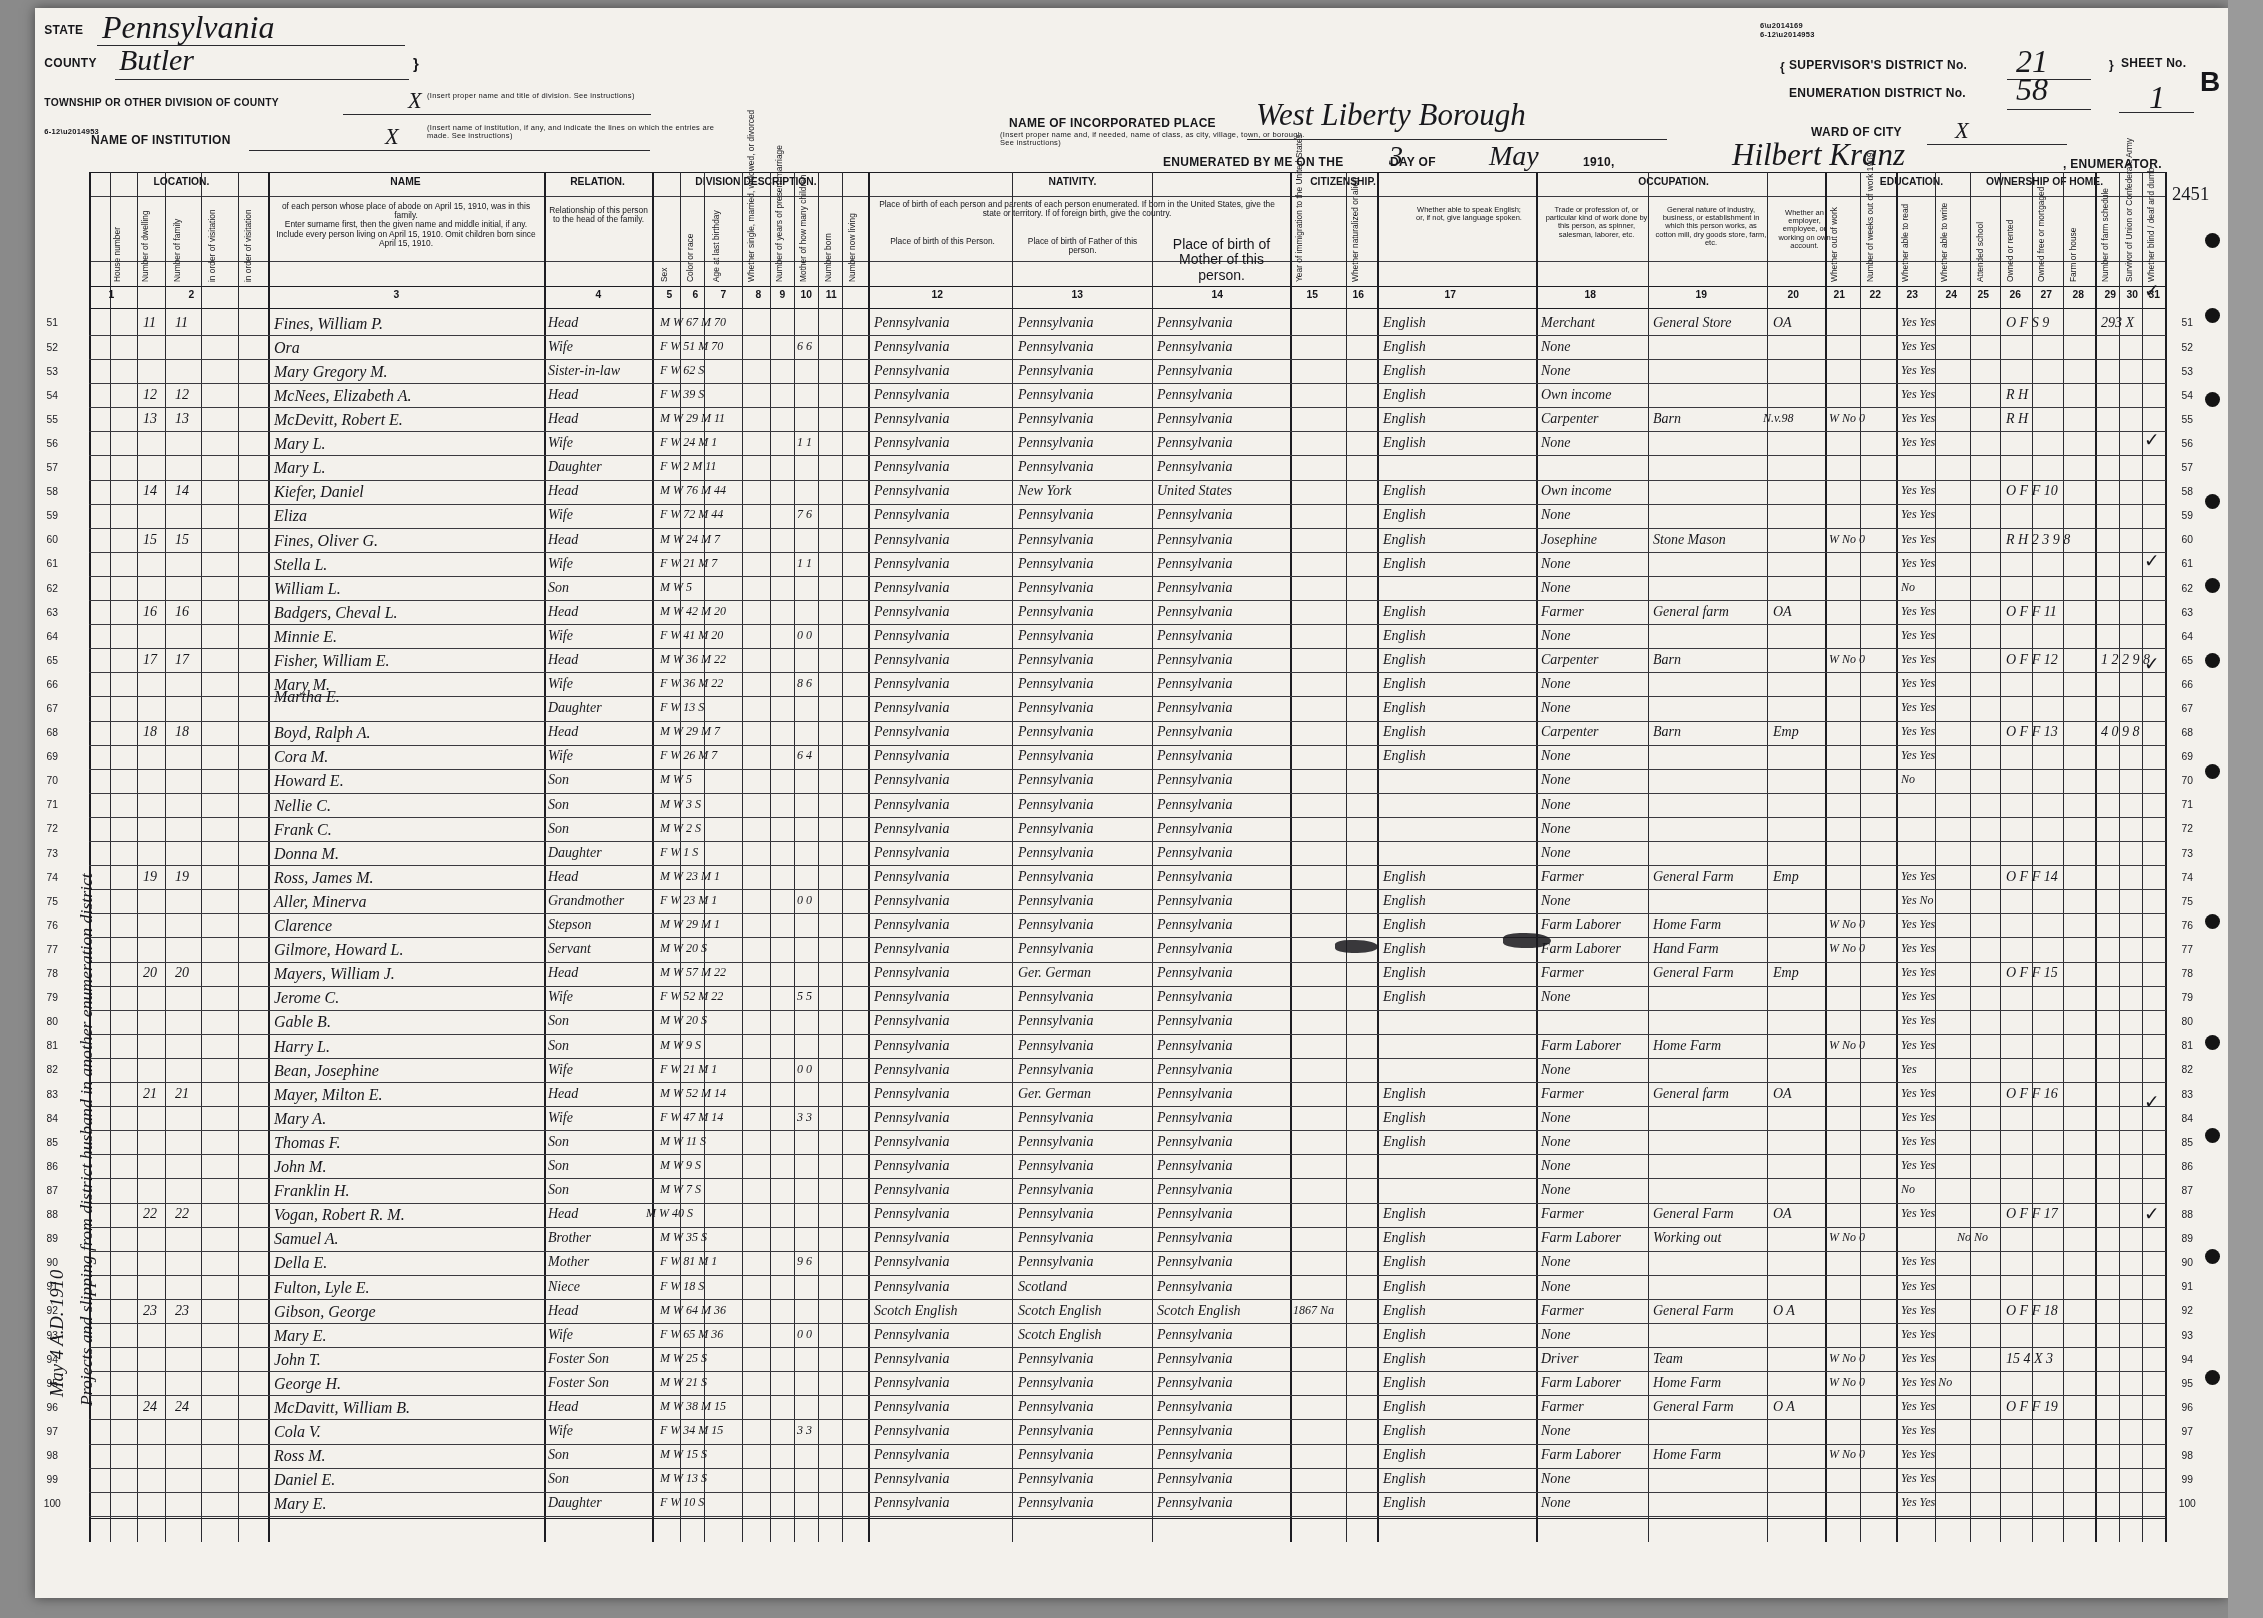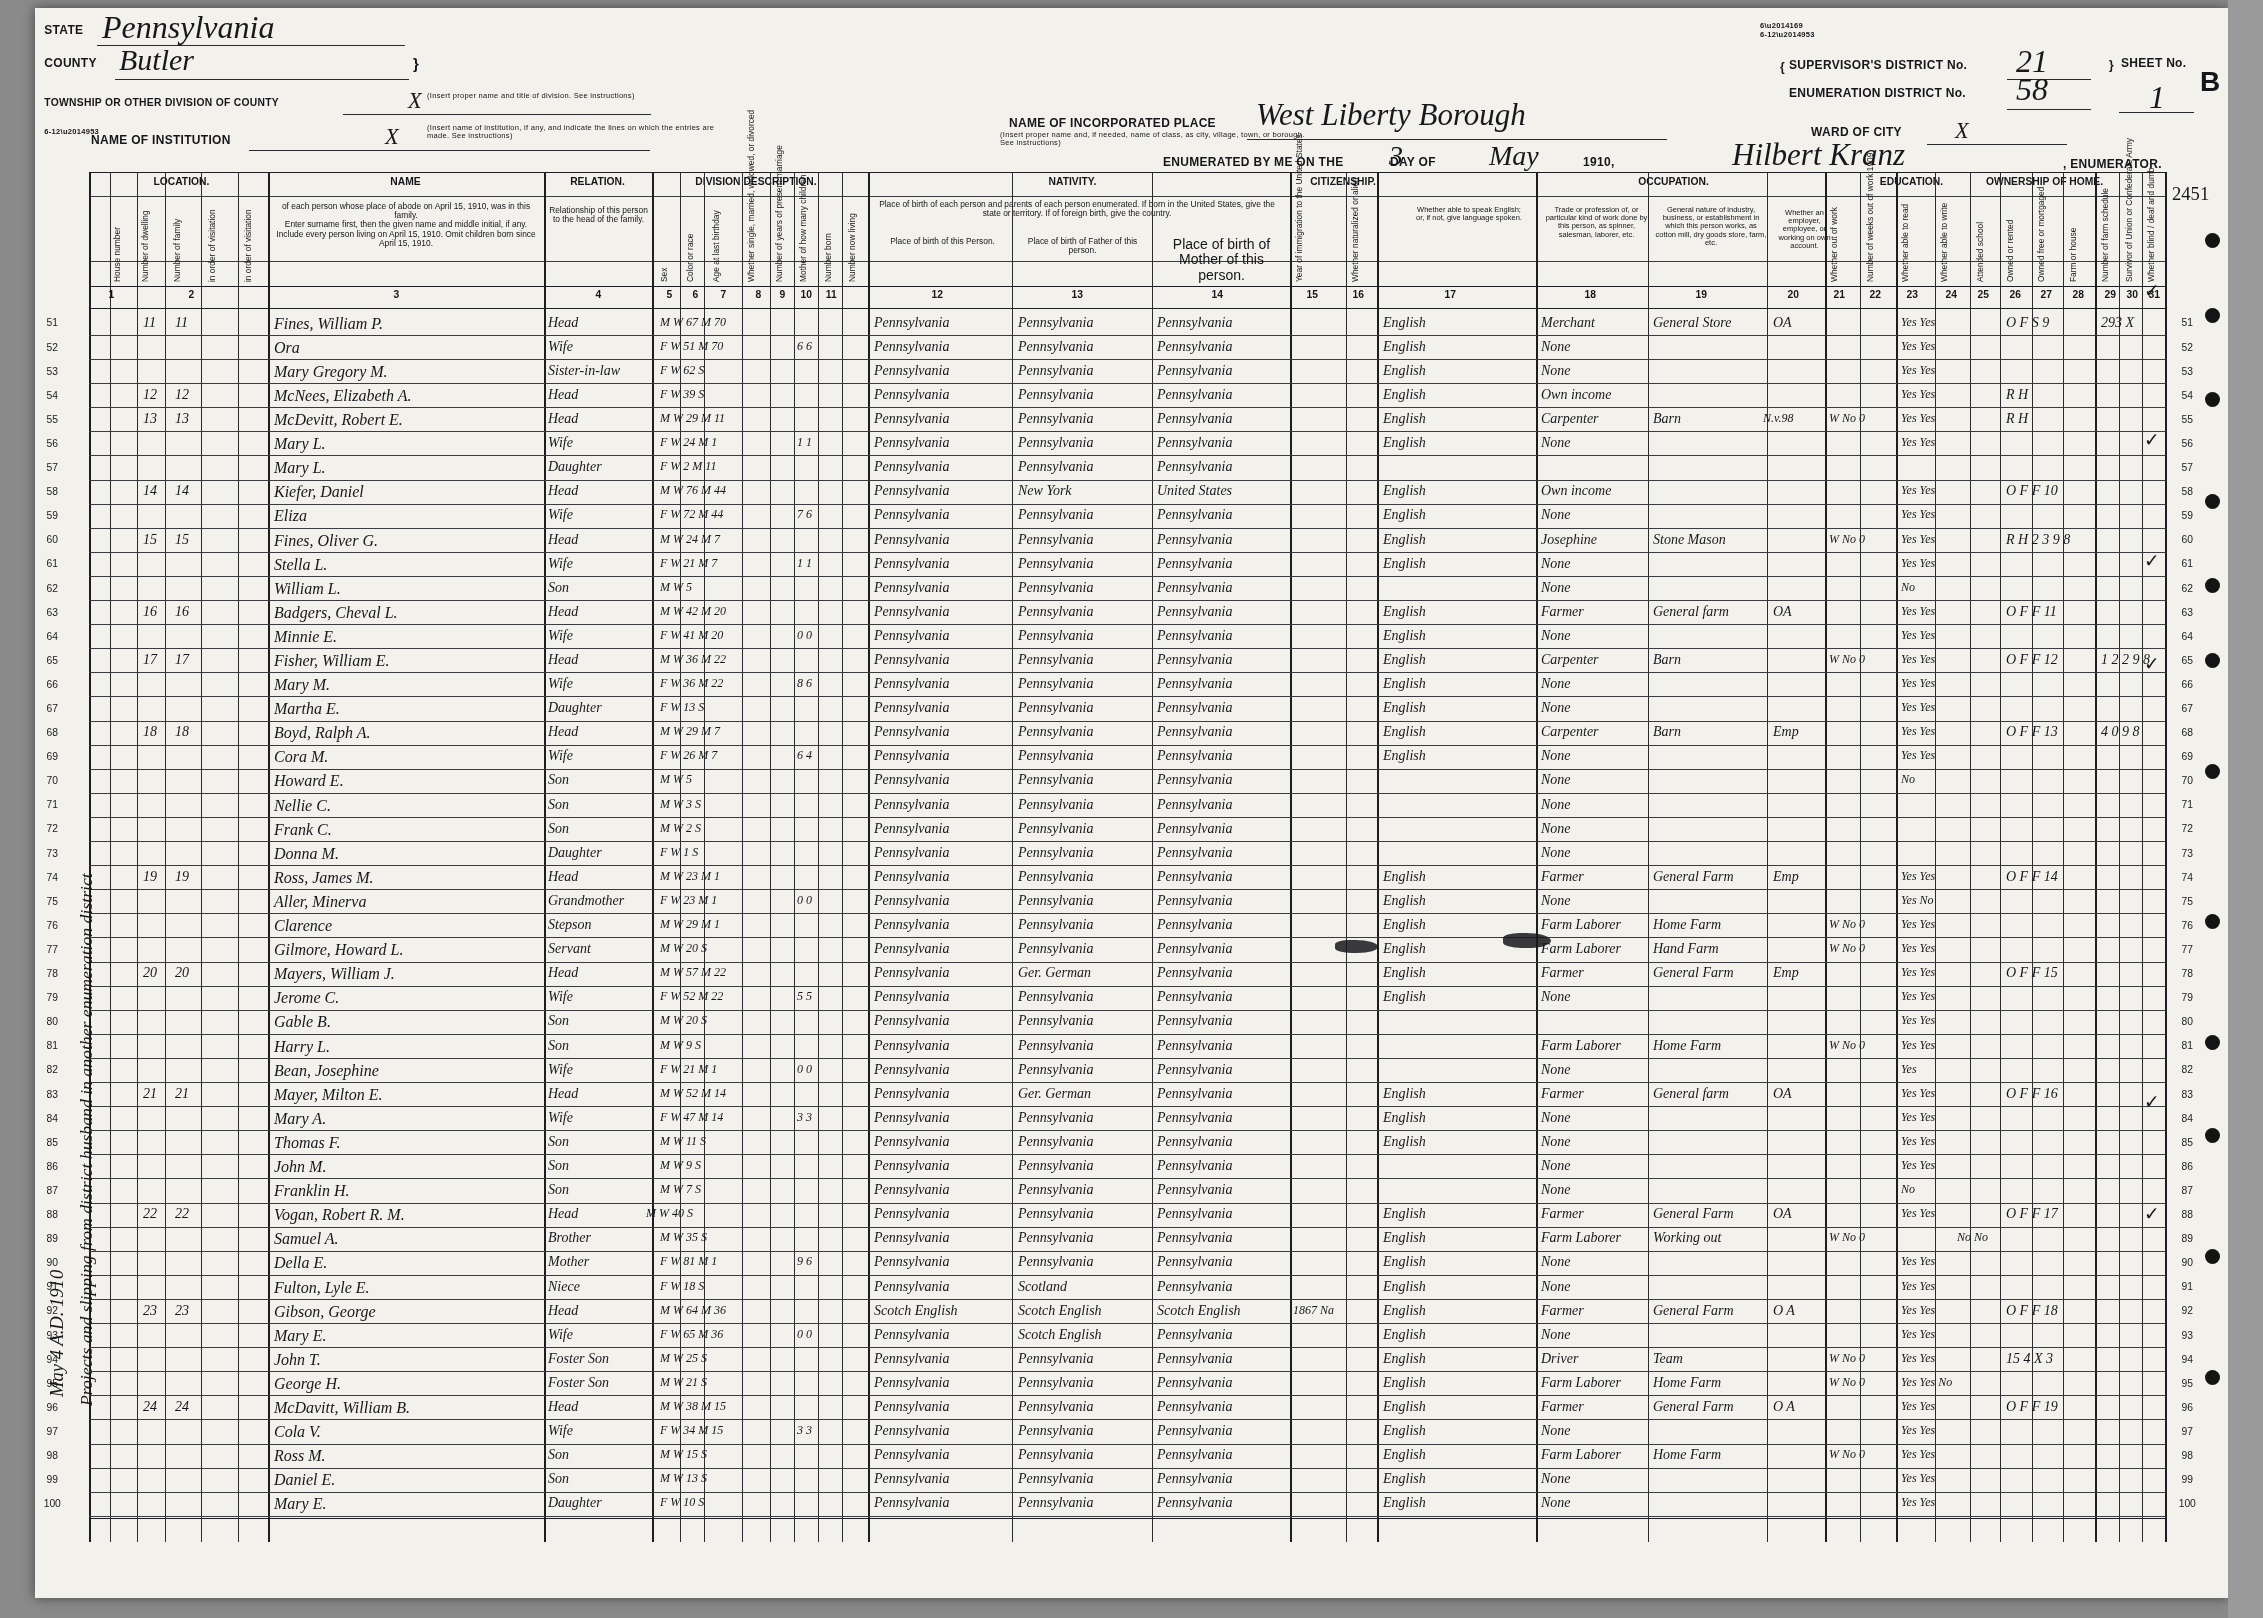--- a/index.html
+++ b/index.html
@@ -455,21 +455,21 @@
           <div class="cell xs" style="left: 708px; top: 504px;">8 6</div>
           <div class="cell s" style="left: 785px; top: 504px;">Pennsylvania</div>
           <div class="cell s" style="left: 929px; top: 504px;">Pennsylvania</div>
           <div class="cell s" style="left: 1068px; top: 504px;">Pennsylvania</div>
           <div class="cell s" style="left: 1294px; top: 504px;">English</div>
           <div class="cell s" style="left: 1452px; top: 504px;">None</div>
           <div class="cell xs" style="left: 1812px; top: 504px;">Yes Yes</div>
           <div class="hline" style="top: 549px;"></div>
           <div class="rownum" style="left: -47px; top: 531px;">67</div>
           <div class="rownum" style="left: 2088px; top: 531px;">67</div>
-          <div class="cell " style="left: 185px; top: 528px; text-align: right;">Martha E.</div>
+          <div class="cell " style="left: 185px; top: 516px; text-align: right;">Martha E.</div>
           <div class="cell s" style="left: 459px; top: 528px;">Daughter</div>
           <div class="cell xs" style="left: 571px; top: 528px;">F W 13 S</div>
           <div class="cell s" style="left: 785px; top: 528px;">Pennsylvania</div>
           <div class="cell s" style="left: 929px; top: 528px;">Pennsylvania</div>
           <div class="cell s" style="left: 1068px; top: 528px;">Pennsylvania</div>
           <div class="cell s" style="left: 1294px; top: 528px;">English</div>
           <div class="cell s" style="left: 1452px; top: 528px;">None</div>
           <div class="cell xs" style="left: 1812px; top: 528px;">Yes Yes</div>
           <div class="hline" style="top: 573px;"></div>
           <div class="rownum" style="left: -47px; top: 555px;">68</div>

